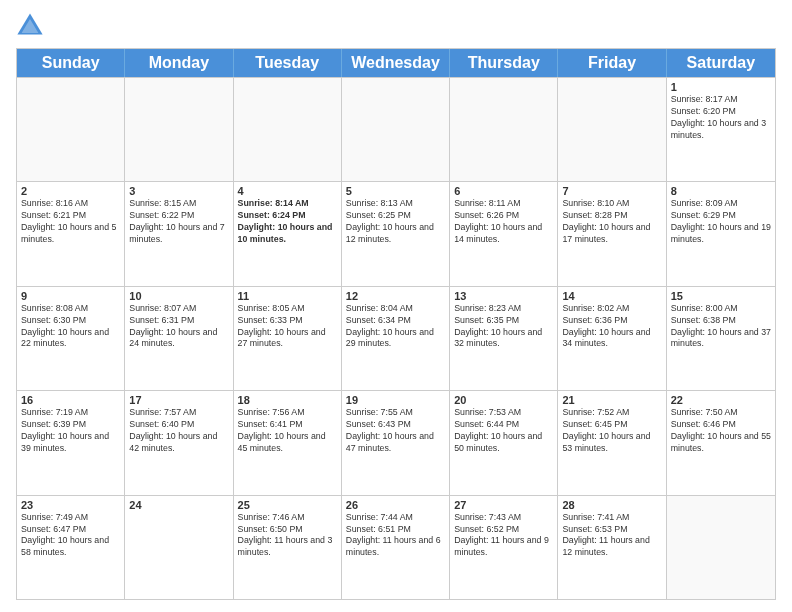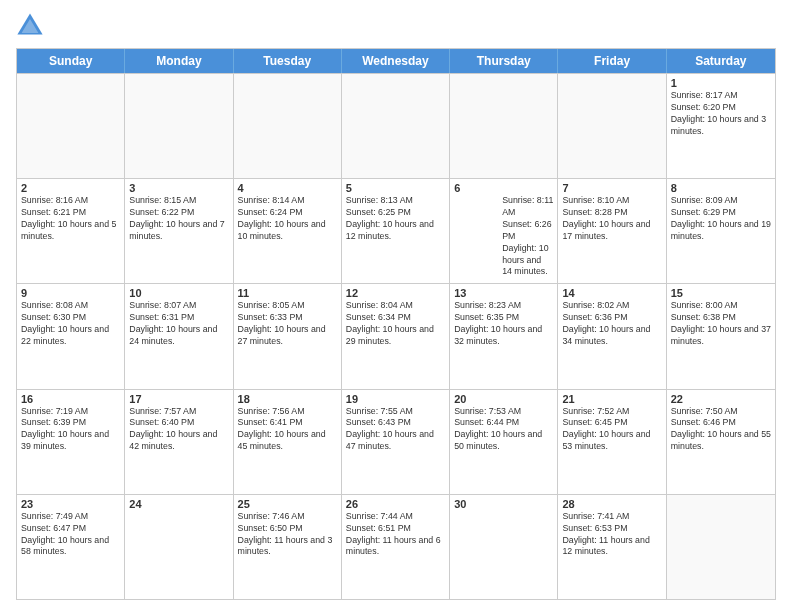--- a/index.html
+++ b/index.html
@@ -62,21 +62,21 @@
       flex-direction: column;
       border: 1px solid #ccc;
     }
     .cal-header {
       display: grid;
       grid-template-columns: repeat(7, 1fr);
       background: #4a90d9;
     }
     .cal-header-cell {
       color: #fff;
-      font-size: 12px;
+      font-size: 16px;
       font-weight: bold;
       text-align: center;
       padding: 5px 2px;
       border-right: 1px solid #6aaae0;
     }
     .cal-header-cell:last-child { border-right: none; }
     .cal-body {
       flex: 1;
       display: flex;
       flex-direction: column;
@@ -164,33 +164,33 @@
 Daylight: 10 hours and 5 minutes.</div>
           </div>
           <div class="cal-cell">
             <span class="day-num">3</span>
             <div class="day-info" style="white-space: pre-line;">Sunrise: 8:15 AM
 Sunset: 6:22 PM
 Daylight: 10 hours and 7 minutes.</div>
           </div>
           <div class="cal-cell">
             <span class="day-num">4</span>
-            <div class="day-info" style="white-space: pre-line;">Sunrise: 8:14 AM
+            <div class="day-info" style="white-space: pre-line; font-weight: bold;">Sunrise: 8:14 AM
 Sunset: 6:24 PM
 Daylight: 10 hours and 10 minutes.</div>
           </div>
           <div class="cal-cell">
             <span class="day-num">5</span>
             <div class="day-info" style="white-space: pre-line;">Sunrise: 8:13 AM
 Sunset: 6:25 PM
 Daylight: 10 hours and 12 minutes.</div>
           </div>
           <div class="cal-cell">
             <span class="day-num">6</span>
-            <div class="day-info" style="white-space: pre-line; margin-left: 48px;">Sunrise: 8:11 AM
+            <div class="day-info" style="white-space: pre-line;">Sunrise: 8:11 AM
 Sunset: 6:26 PM
 Daylight: 10 hours and 14 minutes.</div>
           </div>
           <div class="cal-cell">
             <span class="day-num">7</span>
             <div class="day-info" style="white-space: pre-line;">Sunrise: 8:10 AM
 Sunset: 8:28 PM
 Daylight: 10 hours and 17 minutes.</div>
           </div>
           <div class="cal-cell">
@@ -304,21 +304,24 @@
 Sunset: 6:50 PM
 Daylight: 11 hours and 3 minutes.</div>
           </div>
           <div class="cal-cell">
             <span class="day-num">26</span>
             <div class="day-info" style="white-space: pre-line;">Sunrise: 7:44 AM
 Sunset: 6:51 PM
 Daylight: 11 hours and 6 minutes.</div>
           </div>
           <div class="cal-cell">
-            <span class="day-num">30</span>
+            <span class="day-num">27</span>
+            <div class="day-info" style="white-space: pre-line;">Sunrise: 7:43 AM
+Sunset: 6:52 PM
+Daylight: 11 hours and 9 minutes.</div>
           </div>
           <div class="cal-cell">
             <span class="day-num">28</span>
             <div class="day-info" style="white-space: pre-line;">Sunrise: 7:41 AM
 Sunset: 6:53 PM
 Daylight: 11 hours and 12 minutes.</div>
           </div>
           <div class="cal-cell empty"></div>
         </div>
       </div>

